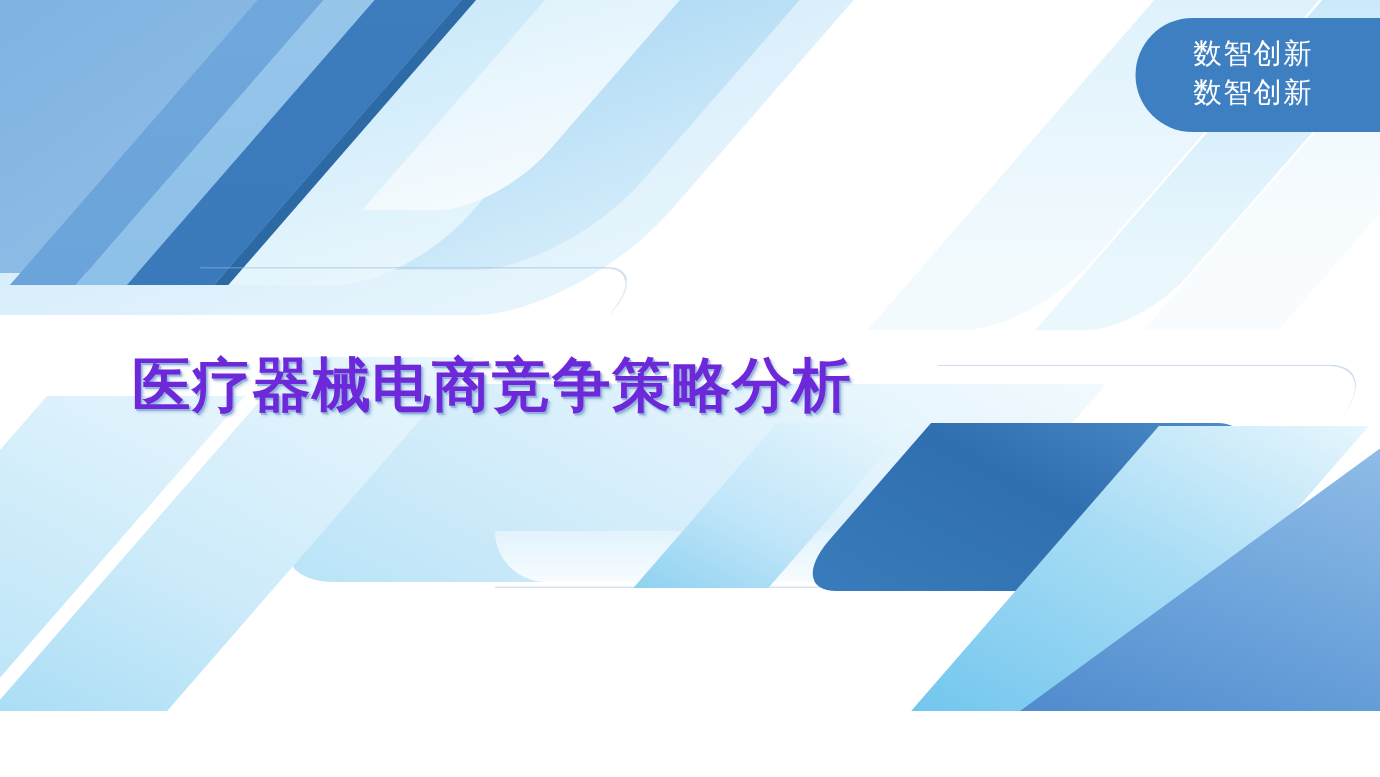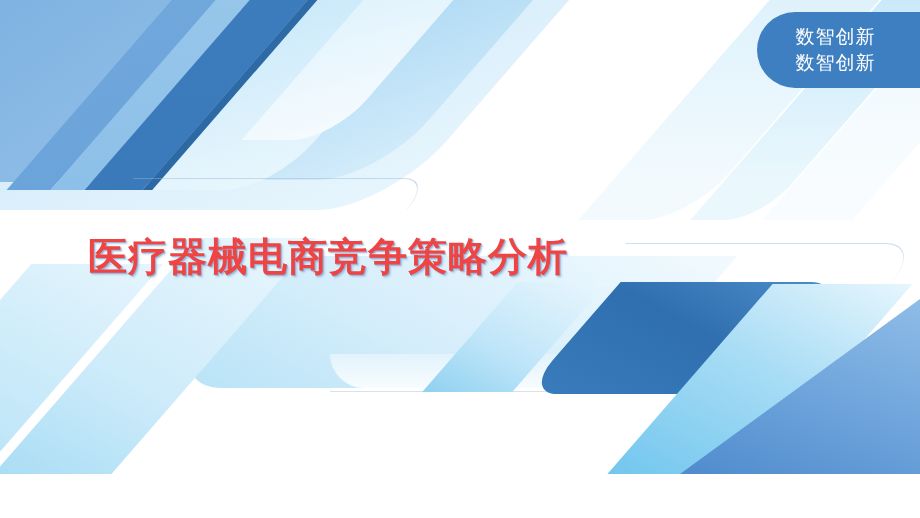--- a/index.html
+++ b/index.html
@@ -260,15 +260,15 @@
   <div class="shape br-outline"></div>
   <div class="shape br-dark"></div>
   <div class="shape br-cyan"></div>
   <div class="shape br-tri"></div>
 
   <div class="badge" style="background: rgb(62, 127, 193); color: rgb(255, 255, 255);">
     <span>数智创新</span>
     <span>数智创新</span>
   </div>
 
-  <div class="title" style="color: #ef4444; text-align: center;">医疗器械电商竞争策略分析</div>
+  <div class="title" style="color: #6d28d9; text-align: center;">医疗器械电商竞争策略分析</div>
 
 </div>
 
 </body></html>

